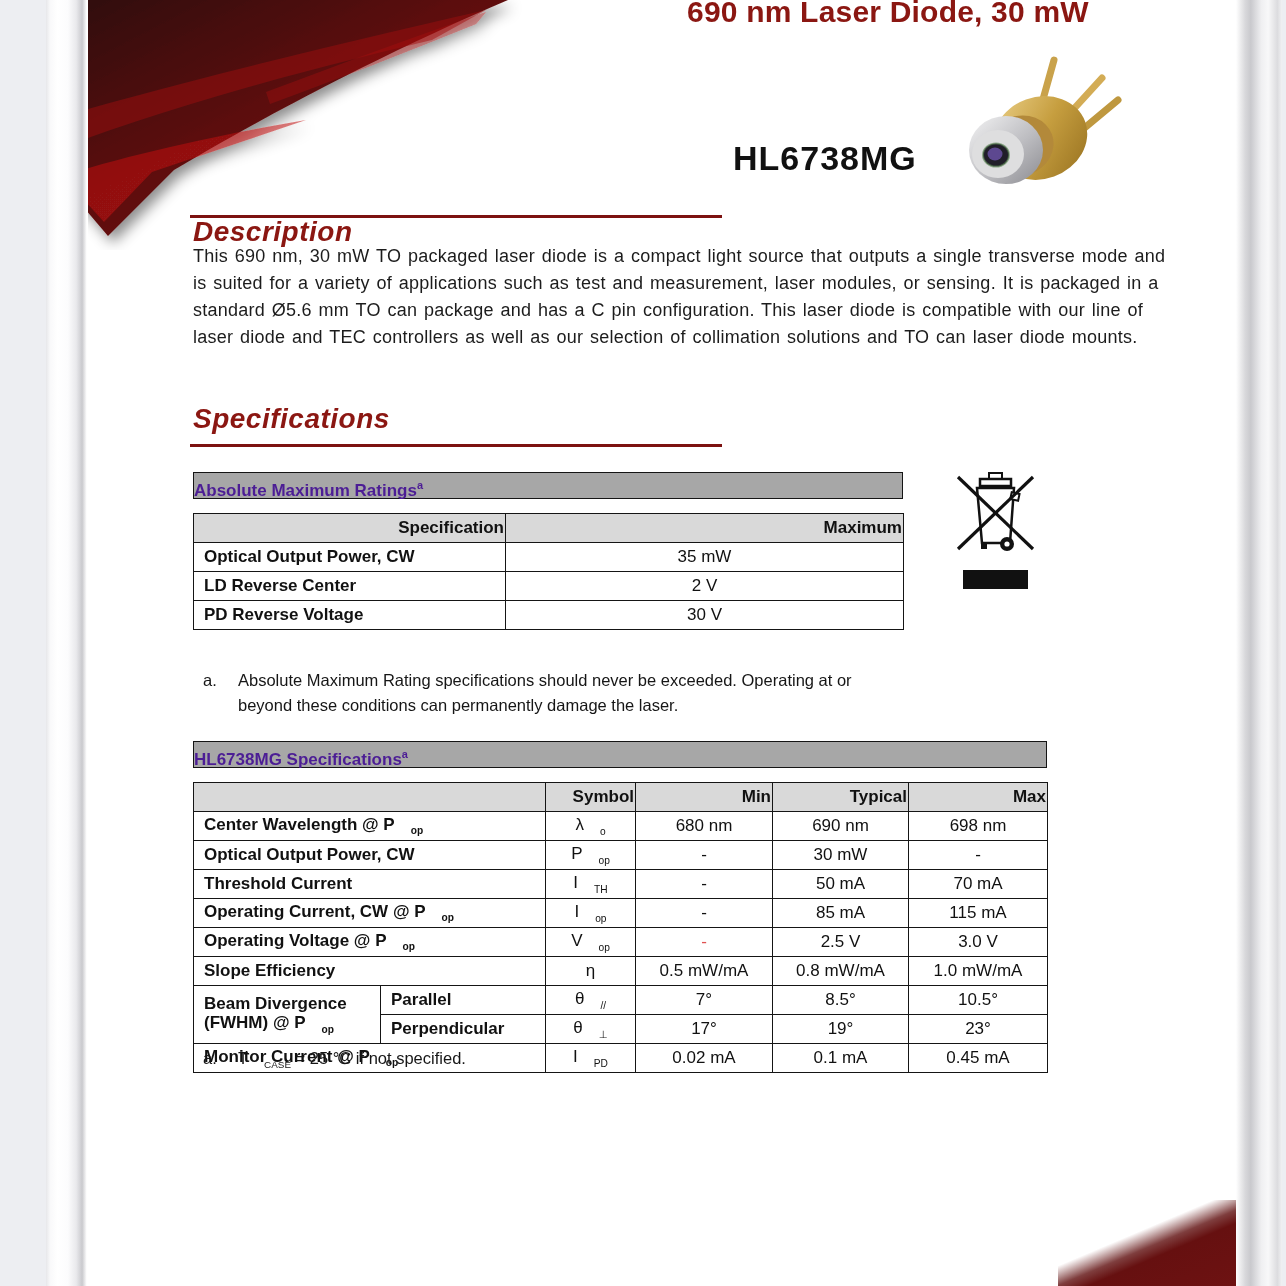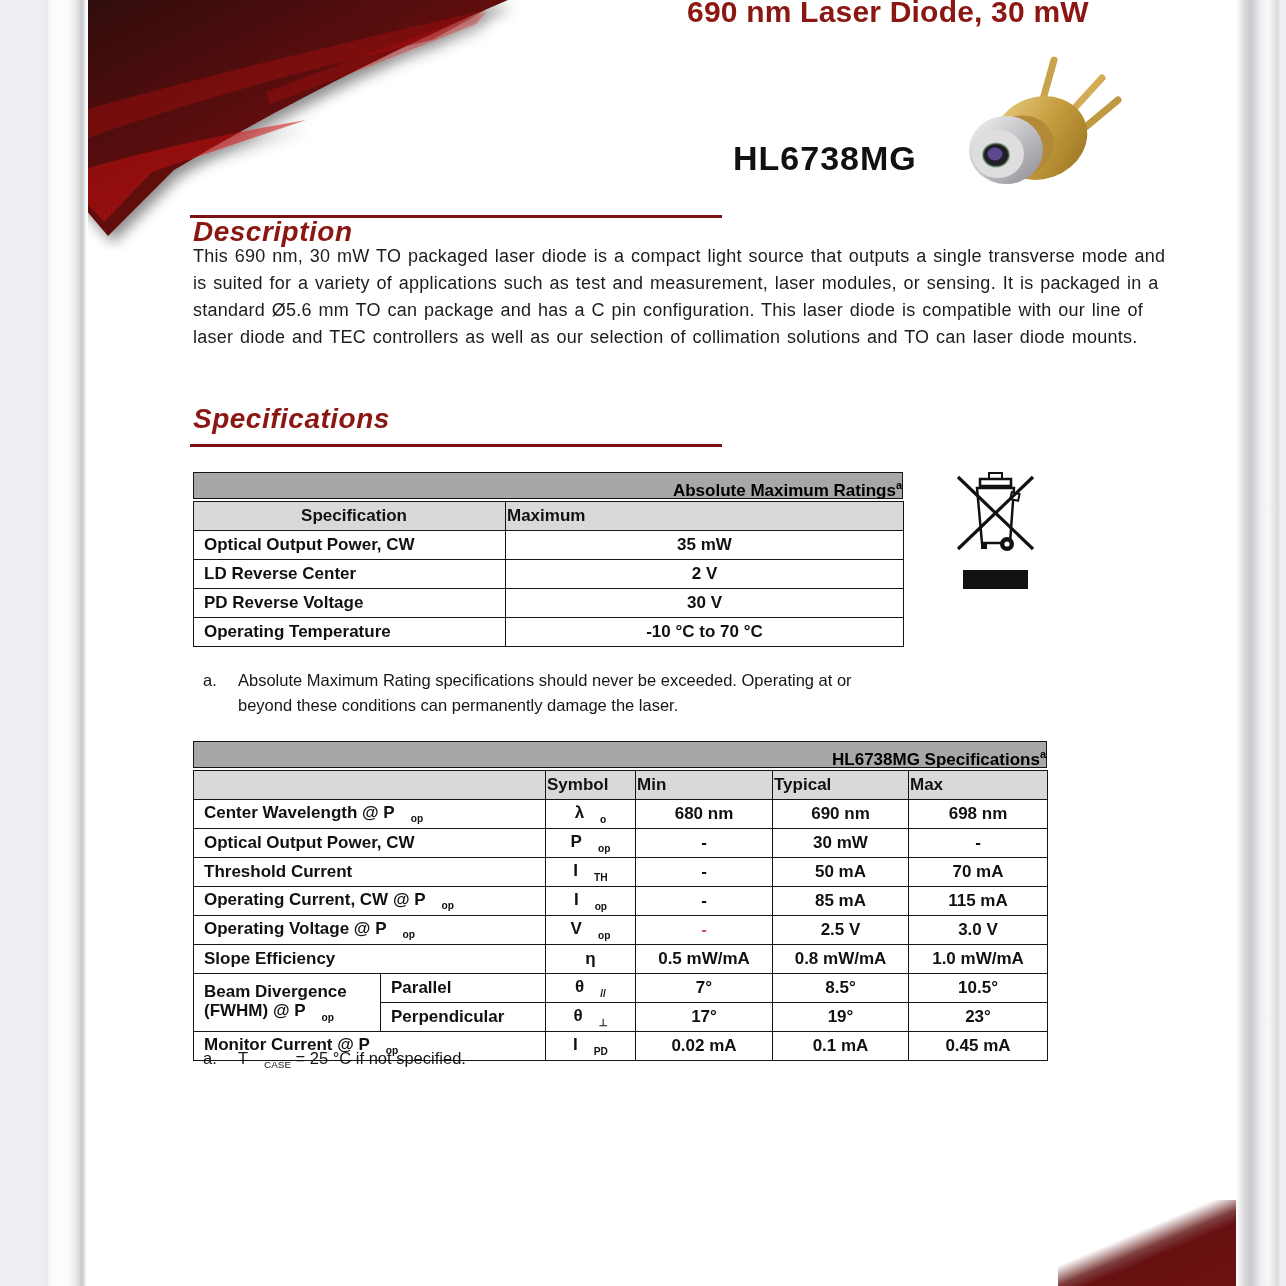--- a/index.html
+++ b/index.html
@@ -20,28 +20,28 @@
   .doc-title{position:absolute;left:687px;top:-5px;font-size:30px;font-weight:bold;
     color:var(--heading_red);letter-spacing:0.2px;white-space:nowrap;}
   .model{position:absolute;left:733px;top:139px;font-size:34px;font-weight:bold;color:#111;letter-spacing:1px;}
   .photo{position:absolute;left:948px;top:52px;width:178px;height:150px;}
   .section-heading{position:absolute;font-style:italic;font-weight:bold;font-size:28px;
     color:var(--heading_red);letter-spacing:0.5px;}
   .rule{position:absolute;left:190px;width:532px;height:3px;background:var(--rule_red);}
   .para{position:absolute;left:193px;top:243px;width:978px;font-size:18px;line-height:27px;
     letter-spacing:0.25px;word-spacing:1.5px;color:#1c1c1c;}
   .tbar{border:1px solid #151515;background:var(--table_title_bg);height:25px;line-height:25px;
-    text-align:right;font-weight:bold;font-size:17px;margin-bottom:2px;color:#000000;}
+    text-align:left;font-weight:bold;font-size:17px;margin-bottom:14px;color:#4c1d95;}
   .tbar sup{font-size:11px;}
   table{border-collapse:collapse;table-layout:fixed;}
   td{border:1px solid #151515;height:26px;font-size:17px;color:#111;overflow:hidden;}
-  td.h{background:var(--table_header_bg);font-weight:bold;text-align:left;}
-  td.h.left{text-align:center;padding-left:10px;margin-top:8px;}
+  td.h{background:var(--table_header_bg);font-weight:bold;text-align:right;}
+  td.h.left{text-align:right;padding-left:10px;margin-top:8px;}
   td.param{text-align:left;padding-left:10px;font-weight:bold;line-height:1.15;}
-  td.val{text-align:center;font-weight:bold;}
+  td.val{text-align:center;font-weight:normal;}
   td.red{color:var(--red_dash);}
   sub{font-size:0.6em;margin-left:16px;}
   sup{font-size:0.6em;}
   .twrap1{position:absolute;left:193px;top:472px;width:710px;}
   .t1{width:710px;}
   .twrap2{position:absolute;left:193px;top:741px;width:854px;}
   .t2{width:854px;}
   .footnote{position:absolute;display:flex;font-size:16.5px;line-height:25px;color:#161616;}
   .fn-marker{width:35px;flex:none;}
   .weee{position:absolute;left:956px;top:470px;width:82px;height:122px;}
@@ -128,24 +128,20 @@
       <td class="param">Optical Output Power, CW</td>
       <td class="val">35 mW</td>
     </tr>
     <tr>
       <td class="param">LD Reverse Center</td>
       <td class="val">2 V</td>
     </tr>
     <tr>
       <td class="param">PD Reverse Voltage</td>
       <td class="val">30 V</td>
-    </tr>
-    <tr>
-      <td class="param">Operating Temperature</td>
-      <td class="val">-10 °C to 70 °C</td>
     </tr>
   </tbody>
     </table>
 </div>
 
 <div class="footnote" style="left:203px;top:668px;width:700px;">
   <div class="fn-marker">a.</div>
   <div style="width:662px;">Absolute Maximum Rating specifications should never be exceeded. Operating at or beyond these conditions can permanently damage the laser.</div>
 </div>
 

